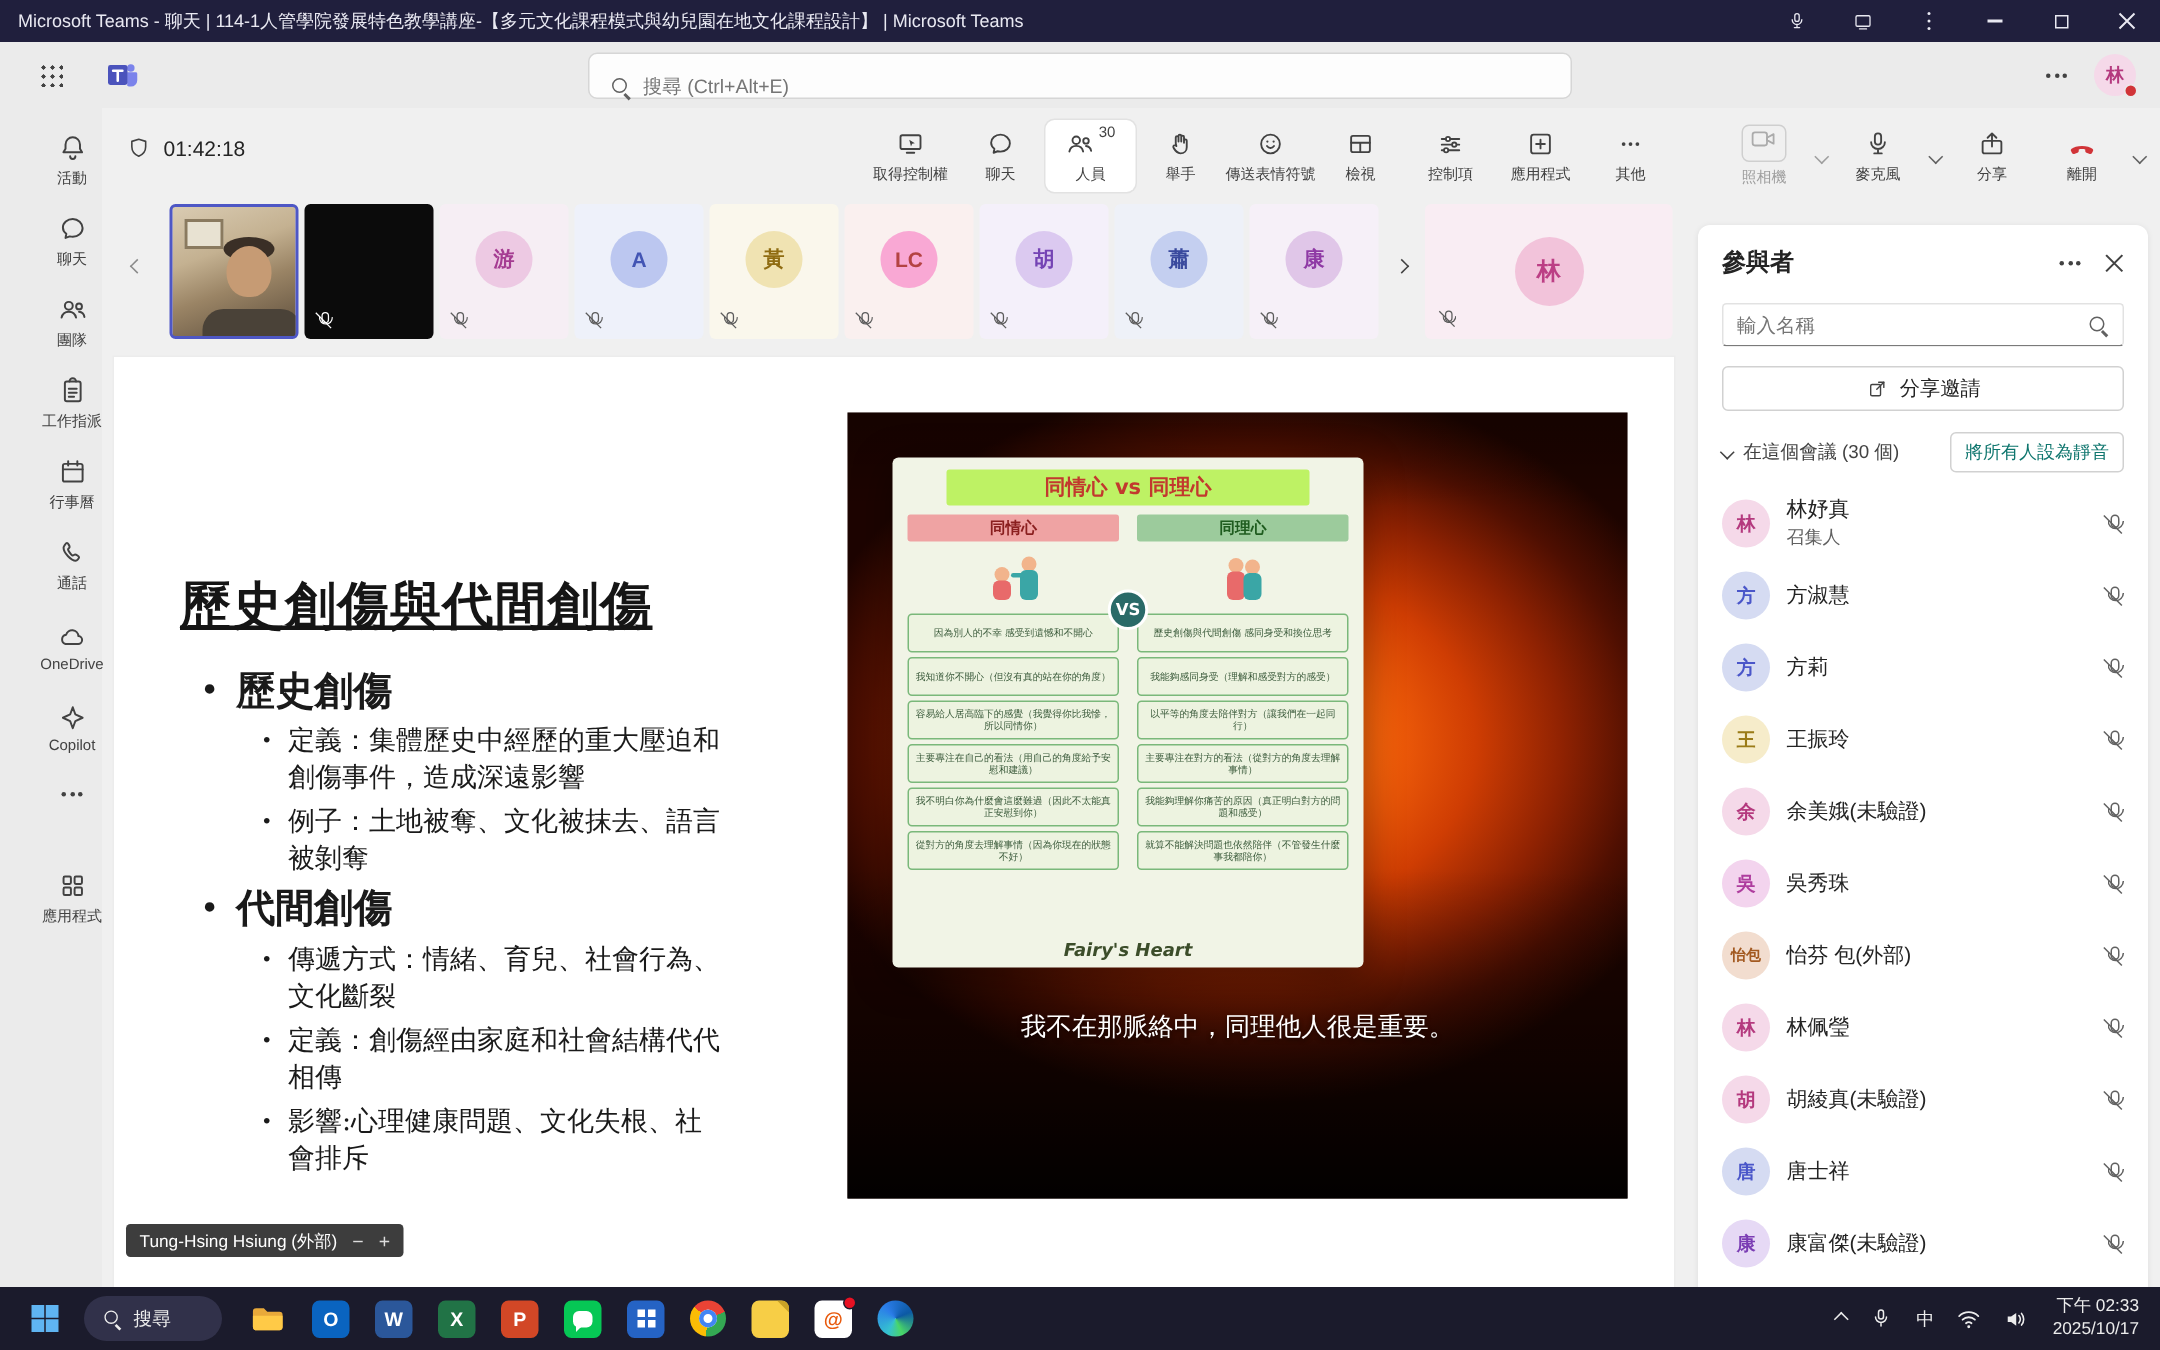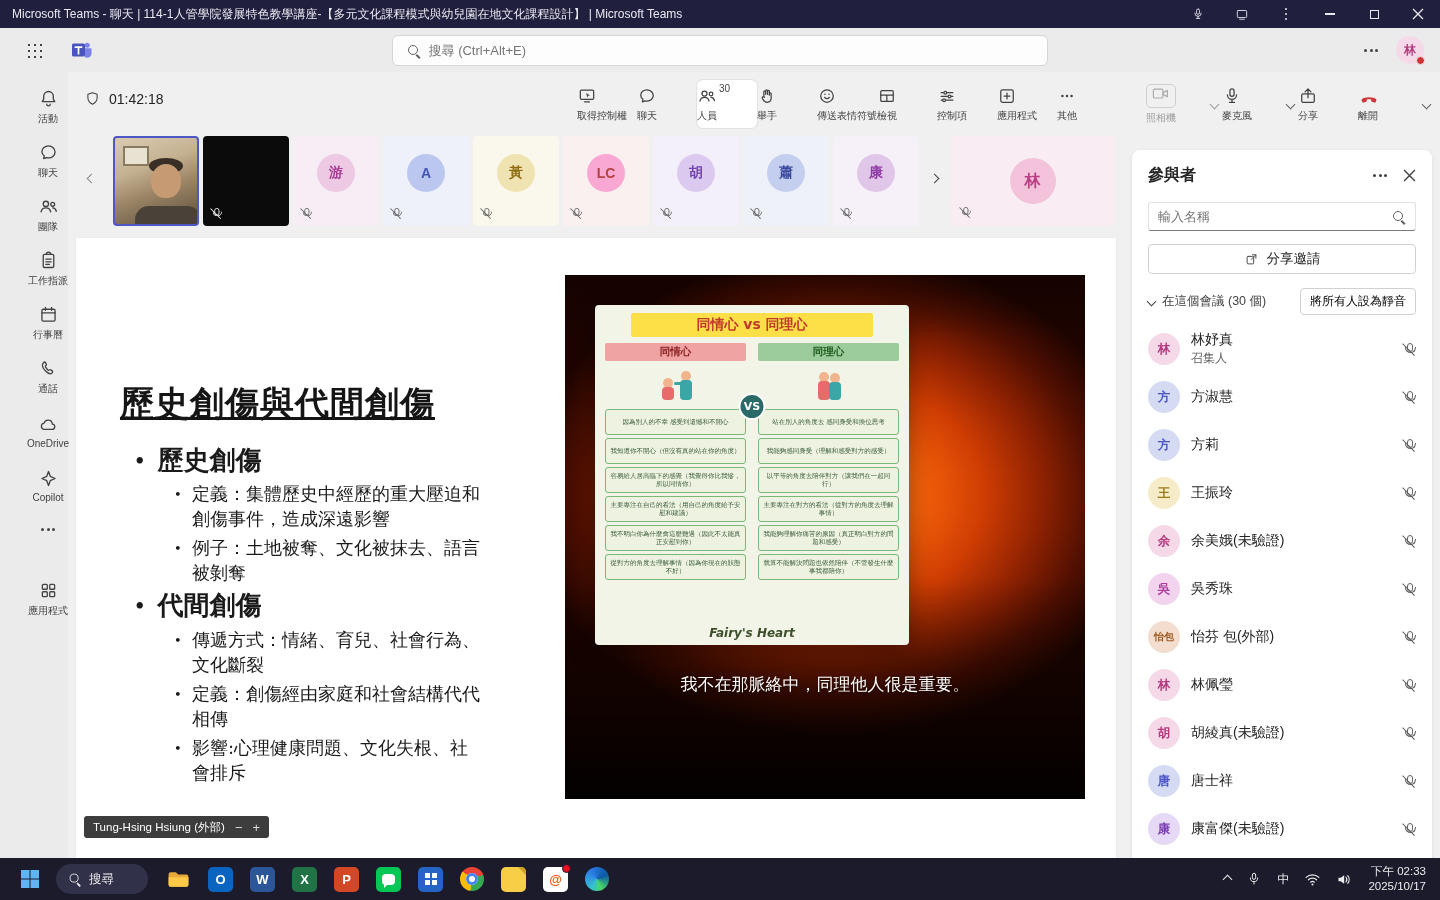--- a/index.html
+++ b/index.html
@@ -15,42 +15,42 @@
   .wc svg { display:block; }
   .kebab-v { display:flex; flex-direction:column; gap:2.5px; }
   .kebab-v i { width:2.6px; height:2.6px; border-radius:50%; background:#e9e9f2; }
   .wc-min i { width:10px; height:1.3px; background:#e9e9f2; display:block; }
   .wc-max i { width:9px; height:9px; border:1.2px solid #e9e9f2; display:block; }
 
   
   .appbar { position:absolute; left:0; top:28px; width:1440px; height:44px; background:#ebebeb; display:flex; align-items:center; }
   .waffle { width:16px; height:16px; margin-left:26px; background-image:radial-gradient(circle,#424242 1.3px,transparent 1.5px); background-size:6px 6px; }
   .tlogo { margin-left:28px; }
-  .ab-search { position:absolute; left:392px; top:7px; width:656px; height:31px; background:#fdfdfd; border:1px solid #d6d6d6; border-radius:6px; display:flex; align-items:center; padding:0 14px; gap:8px; color:#616161; }
+  .ab-search { position:absolute; left:392px; top:7px; width:656px; height:31px; background:#fdfdfd; border:1px solid #d6d6d6; border-radius:6px; display:flex; align-items:flex-end; padding:0 14px; gap:8px; color:#616161; }
   .ab-search input { border:none; outline:none; background:transparent; font-size:13px; color:#616161; width:100%; font-family:inherit; }
   .ab-right { margin-left:auto; display:flex; align-items:center; gap:18px; padding-right:16px; }
   .kebab-h { display:flex; gap:2.5px; }
   .kebab-h i { width:3px; height:3px; border-radius:50%; background:#424242; }
   .avatar-top { position:relative; width:28px; height:28px; border-radius:50%; background:#f5d9e9; color:#b4397e; font-size:12px; font-weight:bold; display:flex; align-items:center; justify-content:center; }
   .avatar-top u { position:absolute; right:-1px; bottom:-1px; width:9px; height:9px; border-radius:50%; background:#d13438; border:1.6px solid #ebebeb; text-decoration:none; }
 
   
   .rail { position:absolute; left:0; top:72px; width:68px; height:786px; background:#ebebeb; display:flex; flex-direction:column; align-items:center; padding-top:8px;padding-left:28px; }
   .rail-item { width:64px; height:54px; display:flex; flex-direction:column; align-items:center; justify-content:center; gap:3px; color:#424242; }
   .rail-item span.lbl { font-size:10px; color:#424242; white-space:nowrap; }
   .rail-dots { height:34px; }
   .rail-apps { margin-top:26px; }
   .ic { fill:none; stroke:#424242; stroke-width:1.5; stroke-linecap:round; stroke-linejoin:round; }
   .ic-dis { stroke:#ababab; }
 
   
   .mtoolbar { position:absolute; left:68px; top:76px; width:1372px; height:56px; }
   .mt-timer { position:absolute; left:16px; top:14px; display:flex; align-items:center; gap:8px; font-size:14px; color:#242424; }
   .mt-center { position:absolute; left:509px; top:4px; display:flex; }
-  .mt-btn { width:60px; height:48px; border-radius:6px; display:flex; flex-direction:column; align-items:flex-start; justify-content:center; gap:3px; color:#424242; }
+  .mt-btn { width:60px; height:48px; border-radius:6px; display:flex; flex-direction:column; align-items:center; justify-content:center; gap:3px; color:#424242; }
   .mt-btn .lbl { font-size:10px; white-space:nowrap; }
   .mt-btn.active { background:#ffffff; box-shadow:0 0 0 1px #e2e2e2; }
   .mt-iconrow { display:flex; align-items:flex-start; gap:2px; }
   .mt-count { font-size:10px; color:#424242; margin-top:-3px; }
   .mt-right { position:absolute; right:6px; top:4px; display:flex; align-items:center; }
   .mt-chev { width:16px; height:48px; display:flex; align-items:center; justify-content:center; color:#616161; }
   .mt-btn.disabled .lbl { color:#9e9e9e; }
   .cam-box { border:1px solid #cfcfcf; border-radius:5px; padding:1px 4px; }
   .leave-lbl { font-size:10px; color:#424242; }
 
@@ -93,21 +93,21 @@
   .sec-head { position:absolute; left:58px; font-size:26px; font-weight:bold; color:#1a1a1a; display:flex; align-items:center; gap:12px; }
   .sec-head .hb { font-size:18px; }
   .bl { position:absolute; left:96px; width:312px; list-style:none; }
   .bl li { position:relative; padding-left:20px; font-size:18px; line-height:25px; color:#1a1a1a; margin-bottom:4px; }
   .bl li::before { content:"•"; position:absolute; left:2px; top:1px; font-size:13px; }
 
   .photo { position:absolute; left:489px; top:37px; width:520px; height:524px;
     background:radial-gradient(ellipse 62% 48% at 52% 42%, #ff8a1f 0%, #f4610a 26%, #cf3d03 46%, #8f2202 64%, #4f0f01 80%, #1d0400 96%); }
   .photo::after { content:""; position:absolute; inset:0; background:linear-gradient(180deg, rgba(0,0,0,.28) 0%, rgba(0,0,0,0) 12%, rgba(0,0,0,0) 58%, rgba(0,0,0,.45) 82%, rgba(0,0,0,.92) 100%); pointer-events:none; }
   .paper { position:absolute; left:30px; top:30px; width:314px; height:340px; background:#f1f4e6; border-radius:4px; padding:8px 10px; box-shadow:0 6px 26px rgba(0,0,0,.4); z-index:2; font-family:"DejaVu Sans","Liberation Sans",sans-serif; }
-  .p-banner { margin:0 26px 6px; background:#fde047; color:#c2392e; font-weight:bold; text-align:center; font-size:14px; padding:3px 16px; border-radius:2px; }
+  .p-banner { margin:0 26px 6px; background:#bef264; color:#c2392e; font-weight:bold; text-align:center; font-size:14px; padding:3px 16px; border-radius:2px; }
   .p-cols { position:relative; display:flex; gap:12px; }
   .p-col { flex:1; }
   .col-head { text-align:center; font-size:10.5px; font-weight:bold; padding:2px 0; border-radius:2px; margin-bottom:3px; }
   .col-head.pink { background:#efa3a3; color:#8a1f1f; }
   .col-head.green { background:#9ccb9c; color:#1f5c1f; }
   .p-illus { height:42px; display:flex; align-items:center; justify-content:center; }
   .p-row { border:1px solid #7ab87a; background:#edf3e0; border-radius:3px; font-size:6.5px; color:#3a5a3a; padding:2.5px 3px; margin-top:3px; line-height:1.3; text-align:center; min-height:26px; display:flex; align-items:center; justify-content:center; }
   .vs-badge { position:absolute; left:50%; top:50px; transform:translateX(-50%); width:27px; height:27px; border-radius:50%; background:#2a6a68; color:#fff; font-size:11px; font-weight:bold; display:flex; align-items:center; justify-content:center; border:2px solid #fff; z-index:3; }
   .p-credit { position:absolute; left:0; right:0; bottom:5px; text-align:center; font-size:12px; font-weight:bold; color:#3c4d2a; font-style:italic; }
   .caption { position:absolute; left:0; right:0; top:398px; text-align:center; color:#ffffff; font-size:17px; z-index:3; text-shadow:0 1px 3px rgba(0,0,0,.6); }
@@ -119,21 +119,21 @@
   
   .panel { position:absolute; left:1132px; top:150px; width:300px; height:896px; background:#ffffff; border-radius:8px 8px 0 0; box-shadow:0 1px 4px rgba(0,0,0,.08); overflow:hidden; font-family:"Liberation Sans",sans-serif; }
   .panel-h { display:flex; align-items:center; padding:15px 16px 8px; }
   .panel-h .t { font-size:16px; font-weight:bold; color:#242424; }
   .panel-h .icons { margin-left:auto; display:flex; align-items:center; gap:16px; color:#424242; }
   .p-search { margin:8px 16px 0; height:29px; background:#ffffff; border:1px solid #e2e2e2; border-bottom:1.6px solid #7a7a7a; border-radius:3px; display:flex; align-items:center; padding:0 9px; gap:6px; }
   .p-search input { flex:1; border:none; outline:none; font-size:13px; color:#616161; background:transparent; font-family:inherit; }
   .p-share { margin:13px 16px 0; height:30px; border:1px solid #d1d1d1; border-radius:4px; display:flex; align-items:center; justify-content:center; gap:8px; font-size:13.5px; color:#242424; background:#fff; }
   .p-sec { display:flex; align-items:center; gap:7px; padding:14px 16px 4px; color:#424242; }
   .p-sec .slabel { font-size:12.5px; }
-  .mute-all { margin-left:auto; border:1px solid #d1d1d1; border-radius:4px; background:#fff; font-size:12px; color:#000000; padding:4px 9px; white-space:nowrap; }
+  .mute-all { margin-left:auto; border:1px solid #d1d1d1; border-radius:4px; background:#fff; font-size:12px; color:#0f766e; padding:4px 9px; white-space:nowrap; }
   .plist { margin-top:6px; }
   .prow { display:flex; align-items:center; height:48px; padding:0 16px; gap:11px; }
   .prow .pav { width:32px; height:32px; border-radius:50%; display:flex; align-items:center; justify-content:center; font-size:12.5px; font-weight:bold; flex:none; }
   .prow .pinfo { display:flex; flex-direction:column; gap:1px; min-width:0; }
   .prow .pname { font-size:14px; color:#242424; white-space:nowrap; }
   .prow .psub { font-size:12px; color:#616161; }
   .prow .micoff { margin-left:auto; color:#616161; }
 
   
   .taskbar { position:absolute; left:0; top:858px; width:1440px; height:42px; background:#1b1b2c; display:flex; align-items:center; }
@@ -559,21 +559,21 @@
           <div class="p-col">
             <div class="col-head green">同理心</div>
             <div class="p-illus">
               <svg width="64" height="36" viewBox="0 0 64 36">
                 <circle cx="27" cy="10" r="5" fill="#f2b48c"></circle>
                   <rect x="21" y="14" width="12" height="19" rx="4" fill="#e86a6a"></rect>
                 <circle cx="38" cy="11" r="5" fill="#f2b48c"></circle>
                   <rect x="32" y="15" width="12" height="18" rx="4" fill="#3aa6a6"></rect>
               </svg>
             </div>
-            <div class="p-row">站在別人的角度去 感同身受和換位思考</div>
+            <div class="p-row">歷史創傷與代間創傷 感同身受和換位思考</div>
             <div class="p-row">我能夠感同身受（理解和感受對方的感受）</div>
             <div class="p-row">以平等的角度去陪伴對方（讓我們在一起同行）</div>
             <div class="p-row">主要專注在對方的看法（從對方的角度去理解事情）</div>
             <div class="p-row">我能夠理解你痛苦的原因（真正明白對方的問題和感受）</div>
             <div class="p-row">就算不能解決問題也依然陪伴（不管發生什麼事我都陪你）</div>
           </div>
         </div>
         <div class="p-credit">Fairy's Heart</div>
       </div>
       <div class="caption">我不在那脈絡中，同理他人很是重要。</div>

